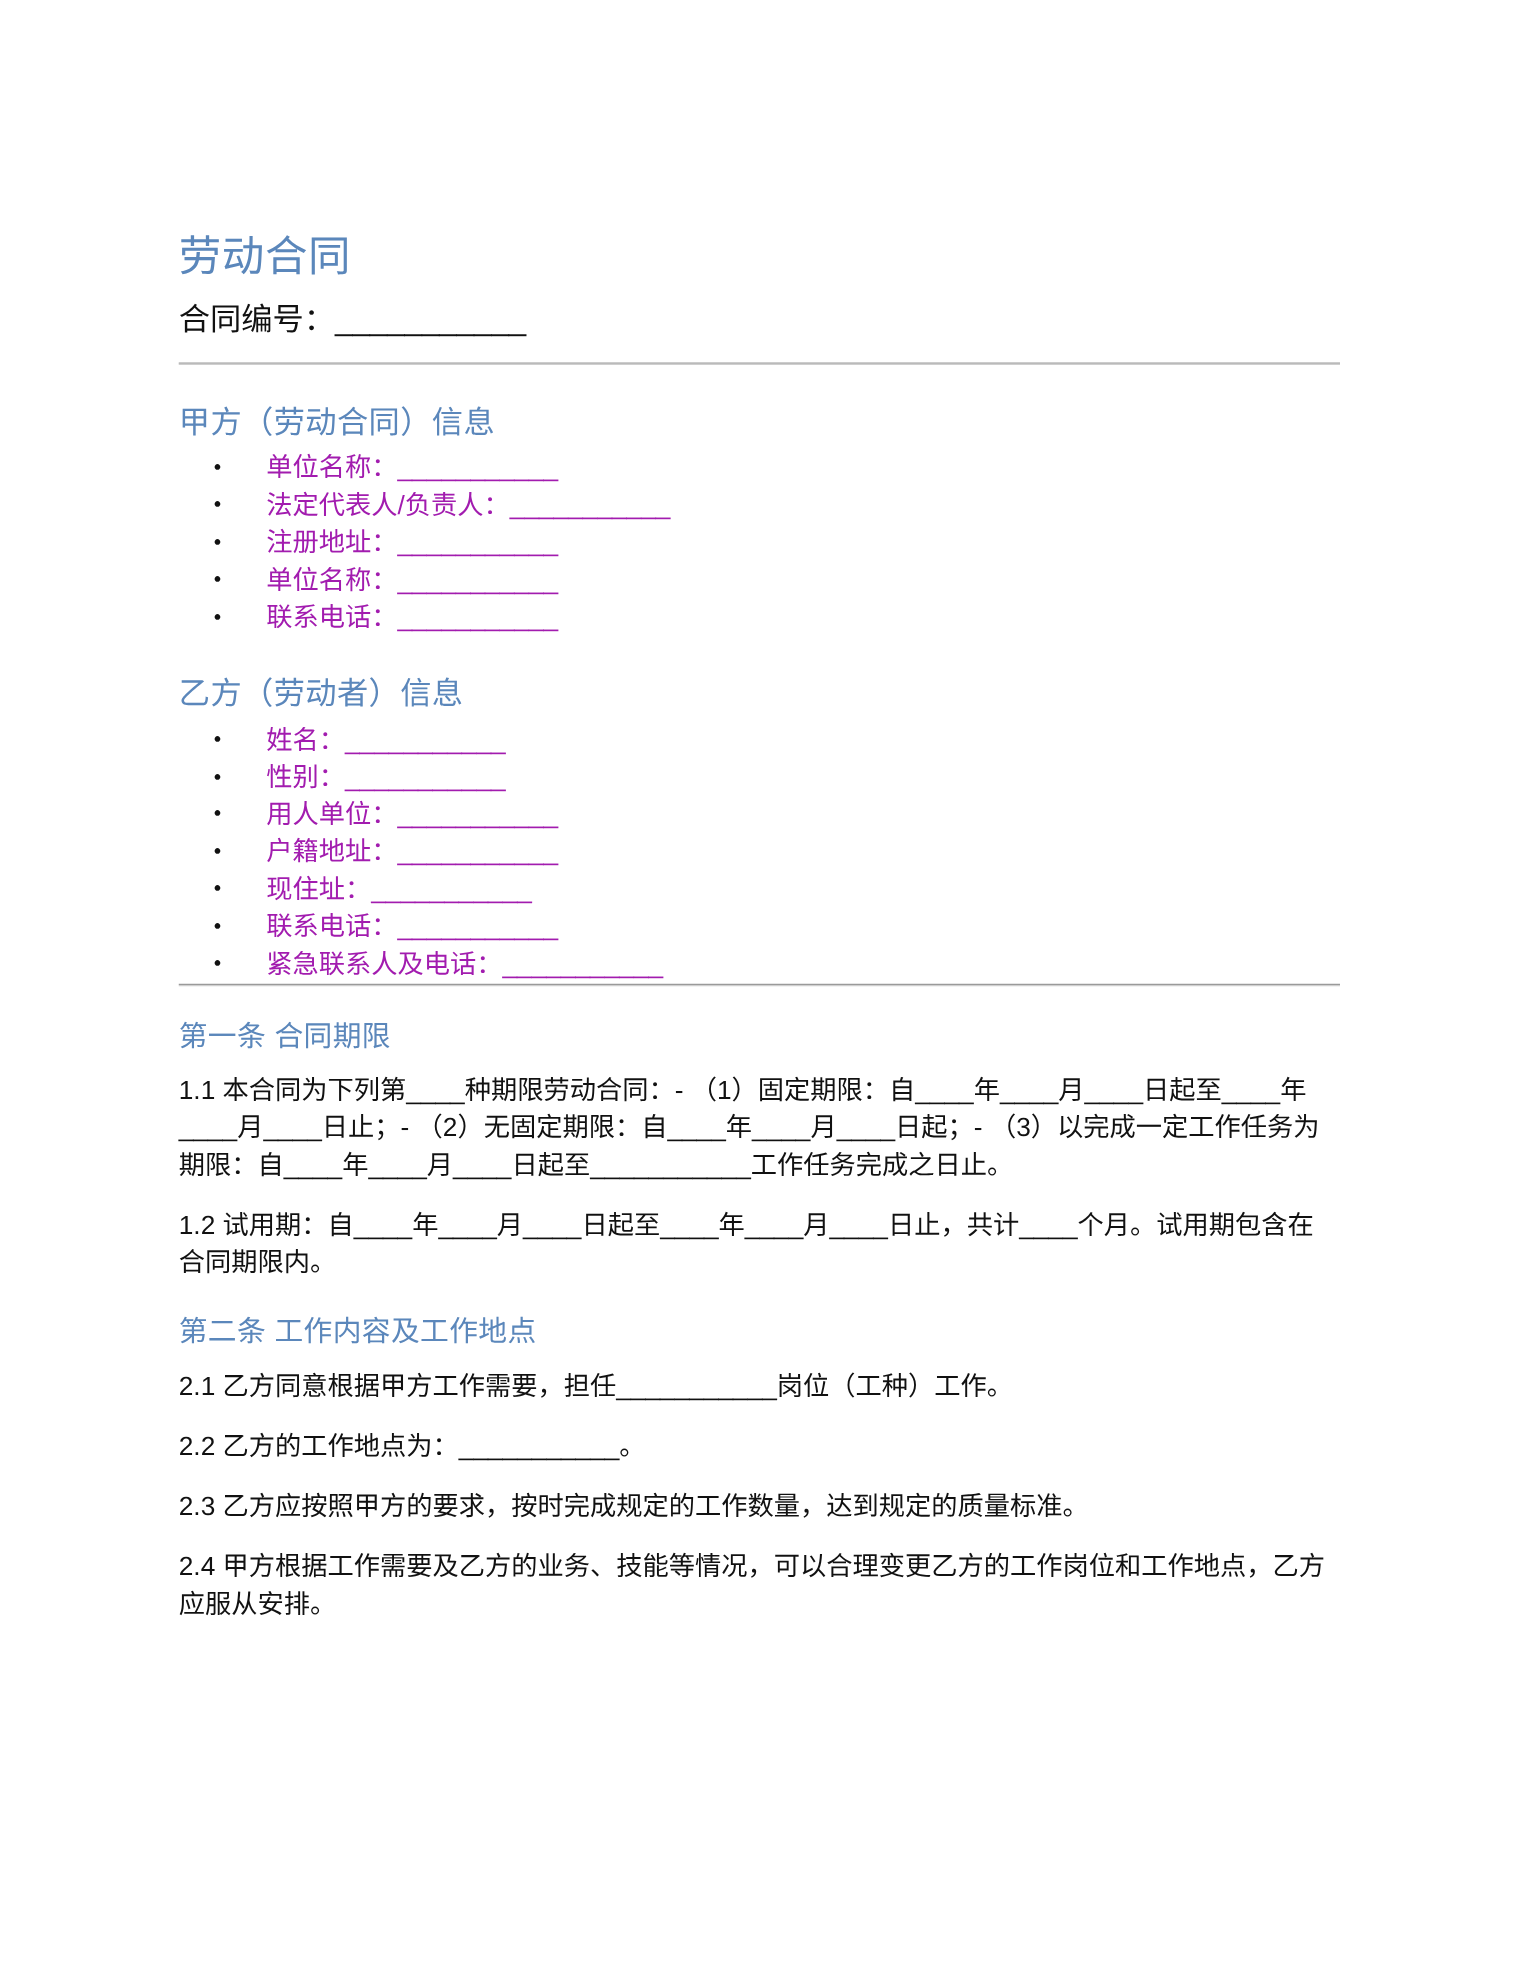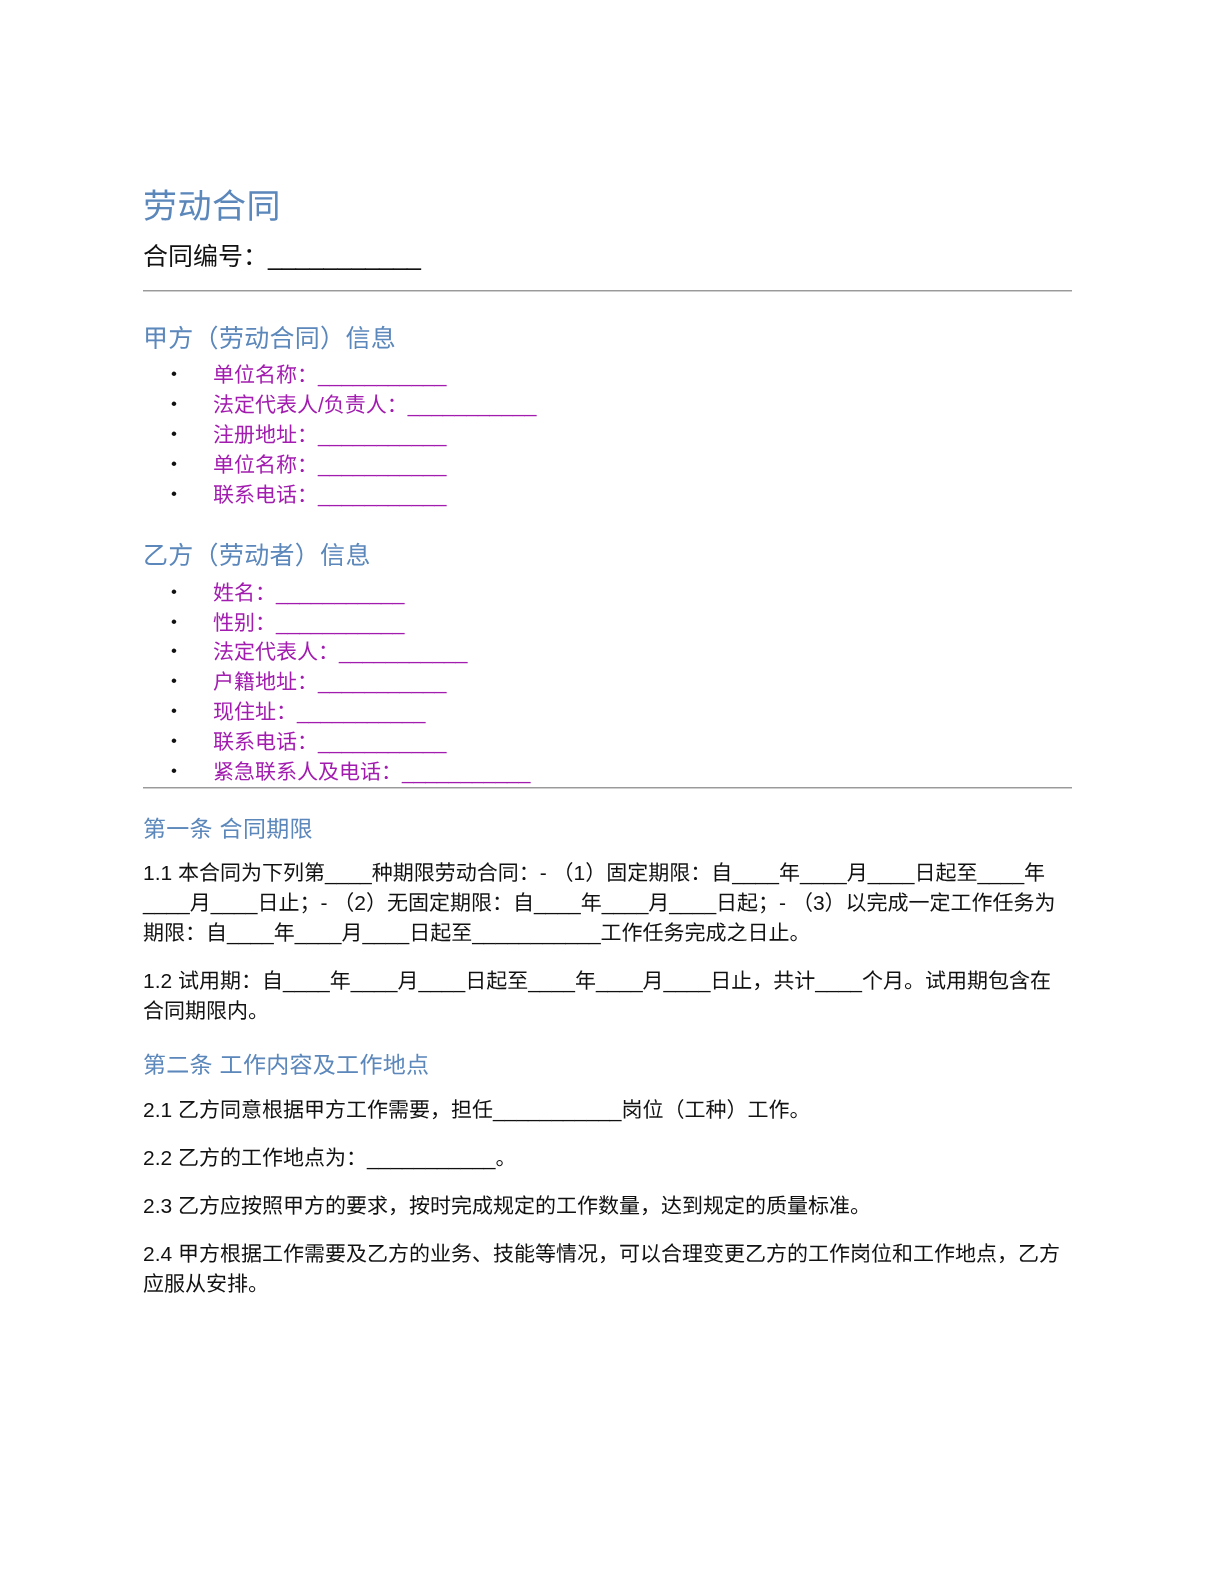--- a/index.html
+++ b/index.html
@@ -115,21 +115,21 @@
       <li>单位名称：___________</li>
       <li>联系电话：___________</li>
     </ul>
   </div>
 
   <div class="section-block">
     <h2 class="section-heading">乙方（劳动者）信息</h2>
     <ul class="info-list list-block">
       <li>姓名：___________</li>
       <li>性别：___________</li>
-      <li>法定代表人：___________</li>
+      <li>用人单位：___________</li>
       <li>户籍地址：___________</li>
       <li>现住址：___________</li>
       <li>联系电话：___________</li>
       <li>紧急联系人及电话：___________</li>
     </ul>
   </div>
 
   <hr class="rule">
 
   <div class="section-block">

